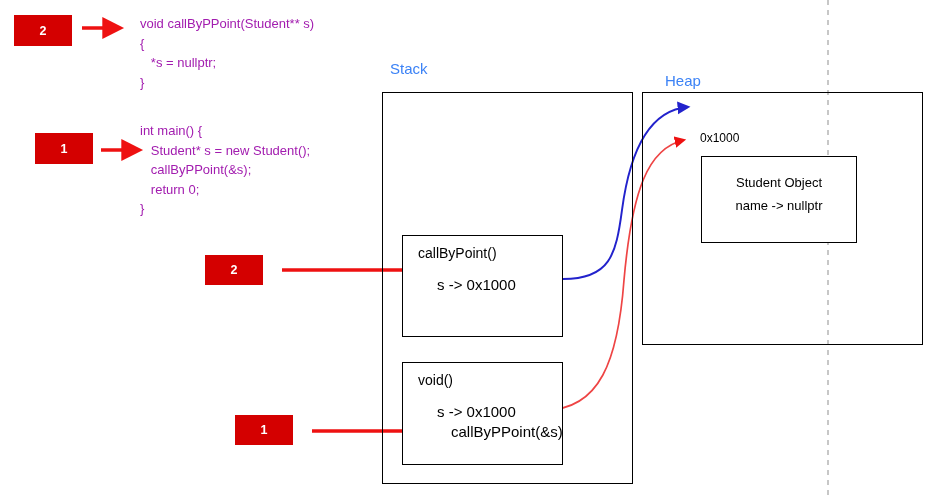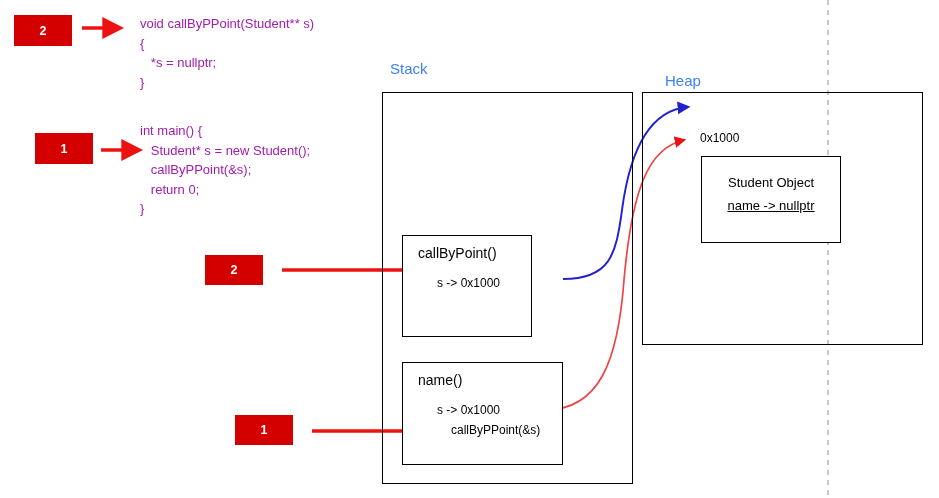--- a/index.html
+++ b/index.html
@@ -63,21 +63,21 @@
     border: 1.4px solid #000000;
     background: #ffffff;
     box-sizing: border-box;
   }
 
   .frame-title {
     font-size: 14px;
     white-space: nowrap;
   }
   .frame-line {
-    font-size: 12px;
+    font-size: 15px;
     white-space: nowrap;
   }
   .obj-line {
     font-size: 13px;
     white-space: nowrap;
     text-align: center;
   }
   .addr-label {
     font-size: 12px;
     white-space: nowrap;
@@ -165,33 +165,33 @@
    callByPPoint(&amp;s);
    return 0;
 }</div>
 
   <div class="abs region-label" style="left:390px; top:60px;">Stack</div>
 
   <div class="abs region-label" style="left:665px; top:72px;">Heap</div>
 
   <div class="abs box" style="left:382px; top:92px; width:251px; height:392px;"></div>
 
-  <div class="abs frame-box" style="left:402px; top:235px; width:130px; height:102px;">
+  <div class="abs frame-box" style="left:402px; top:235px; width:161px; height:102px;">
     <div class="frame-title" style="position:absolute; left:15px; top:9px;">callByPoint()</div>
     <div class="frame-line" style="position:absolute; left:34px; top:40px;">s -&gt; 0x1000</div>
   </div>
 
   <div class="abs frame-box" style="left:402px; top:362px; width:161px; height:103px;">
-    <div class="frame-title" style="position:absolute; left:15px; top:9px;">name()</div>
+    <div class="frame-title" style="position:absolute; left:15px; top:9px;">void()</div>
     <div class="frame-line" style="position:absolute; left:34px; top:40px;">s -&gt; 0x1000</div>
     <div class="frame-line" style="position:absolute; left:48px; top:60px;">callByPPoint(&amp;s)</div>
   </div>
 
   <div class="abs box" style="left:642px; top:92px; width:281px; height:253px;"></div>
 
   <div class="abs addr-label" style="left:700px; top:131px;">0x1000</div>
 
-  <div class="abs obj-box" style="left:701px; top:156px; width:140px; height:87px;">
+  <div class="abs obj-box" style="left:701px; top:156px; width:156px; height:87px;">
     <div class="obj-line" style="position:absolute; left:0; right:0; top:18px;">Student Object</div>
-    <div class="obj-line" style="position:absolute; left:0; right:0; top:41px;text-decoration:underline;">name -&gt; nullptr</div>
+    <div class="obj-line" style="position:absolute; left:0; right:0; top:41px;">name -&gt; nullptr</div>
   </div>
 
 </div>
 
 </body></html>

